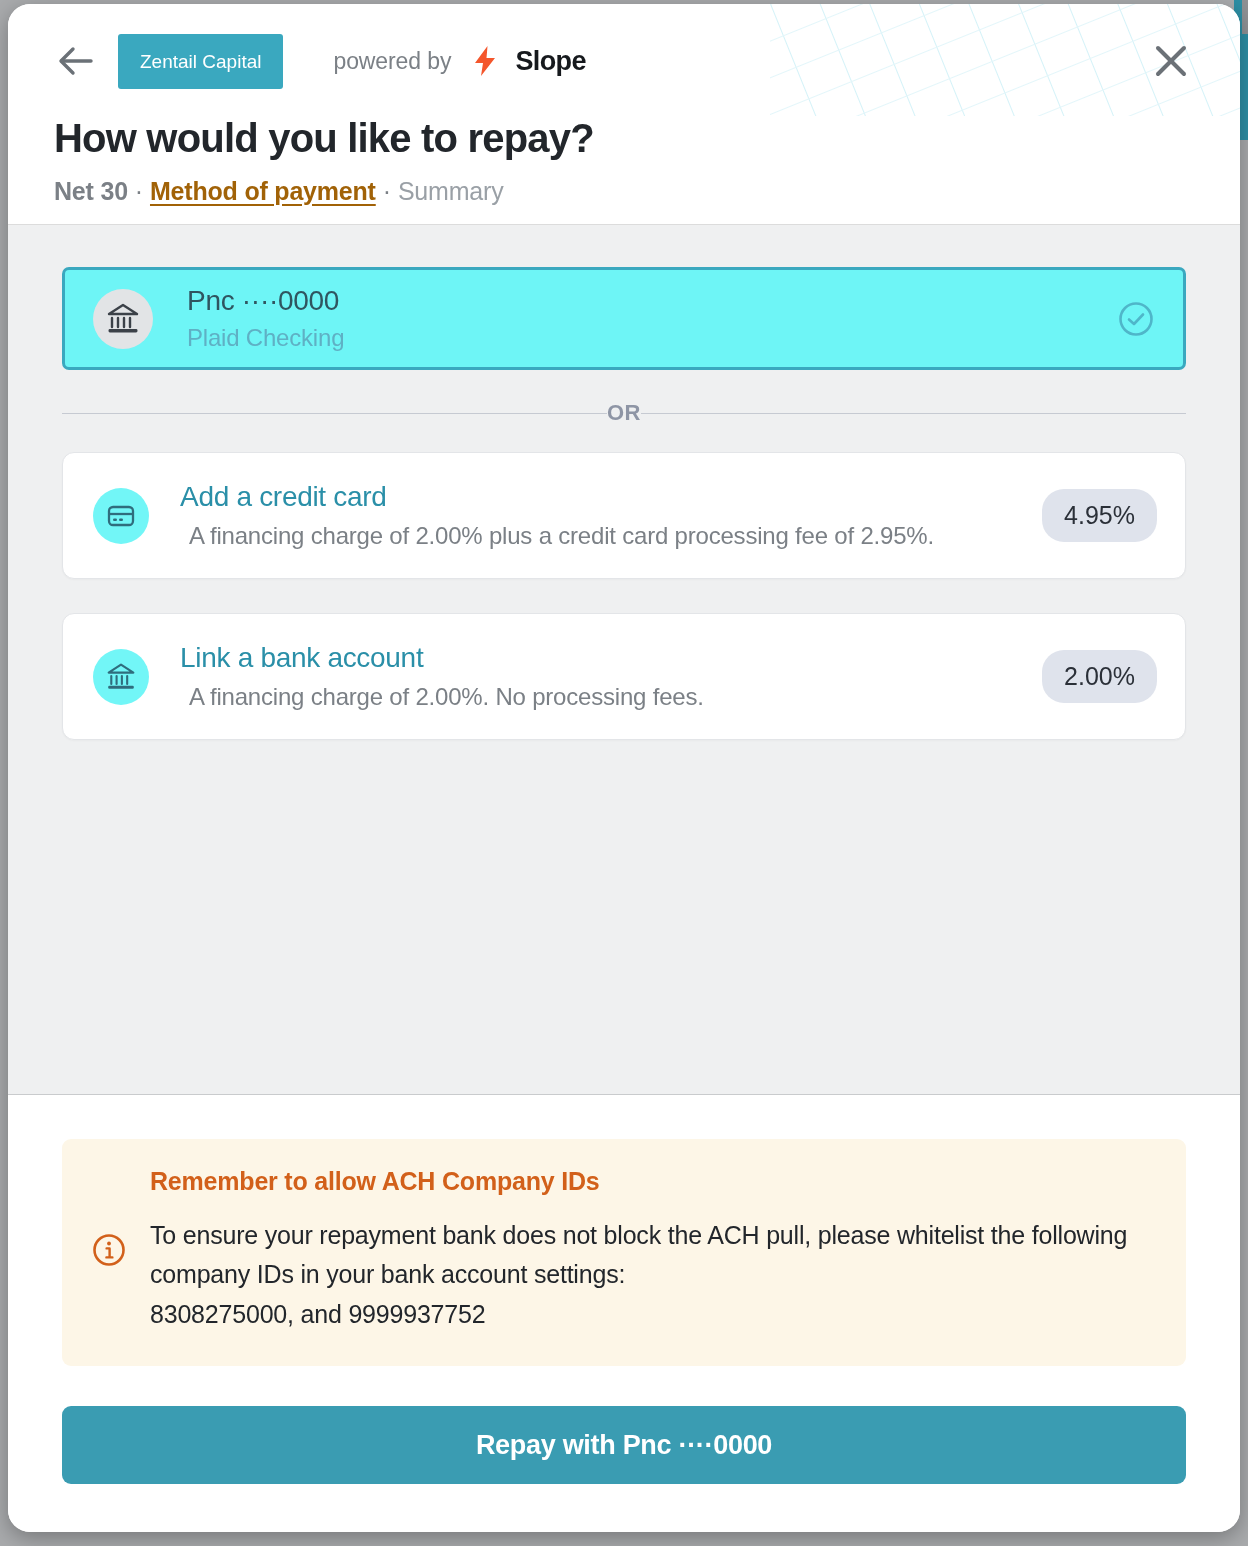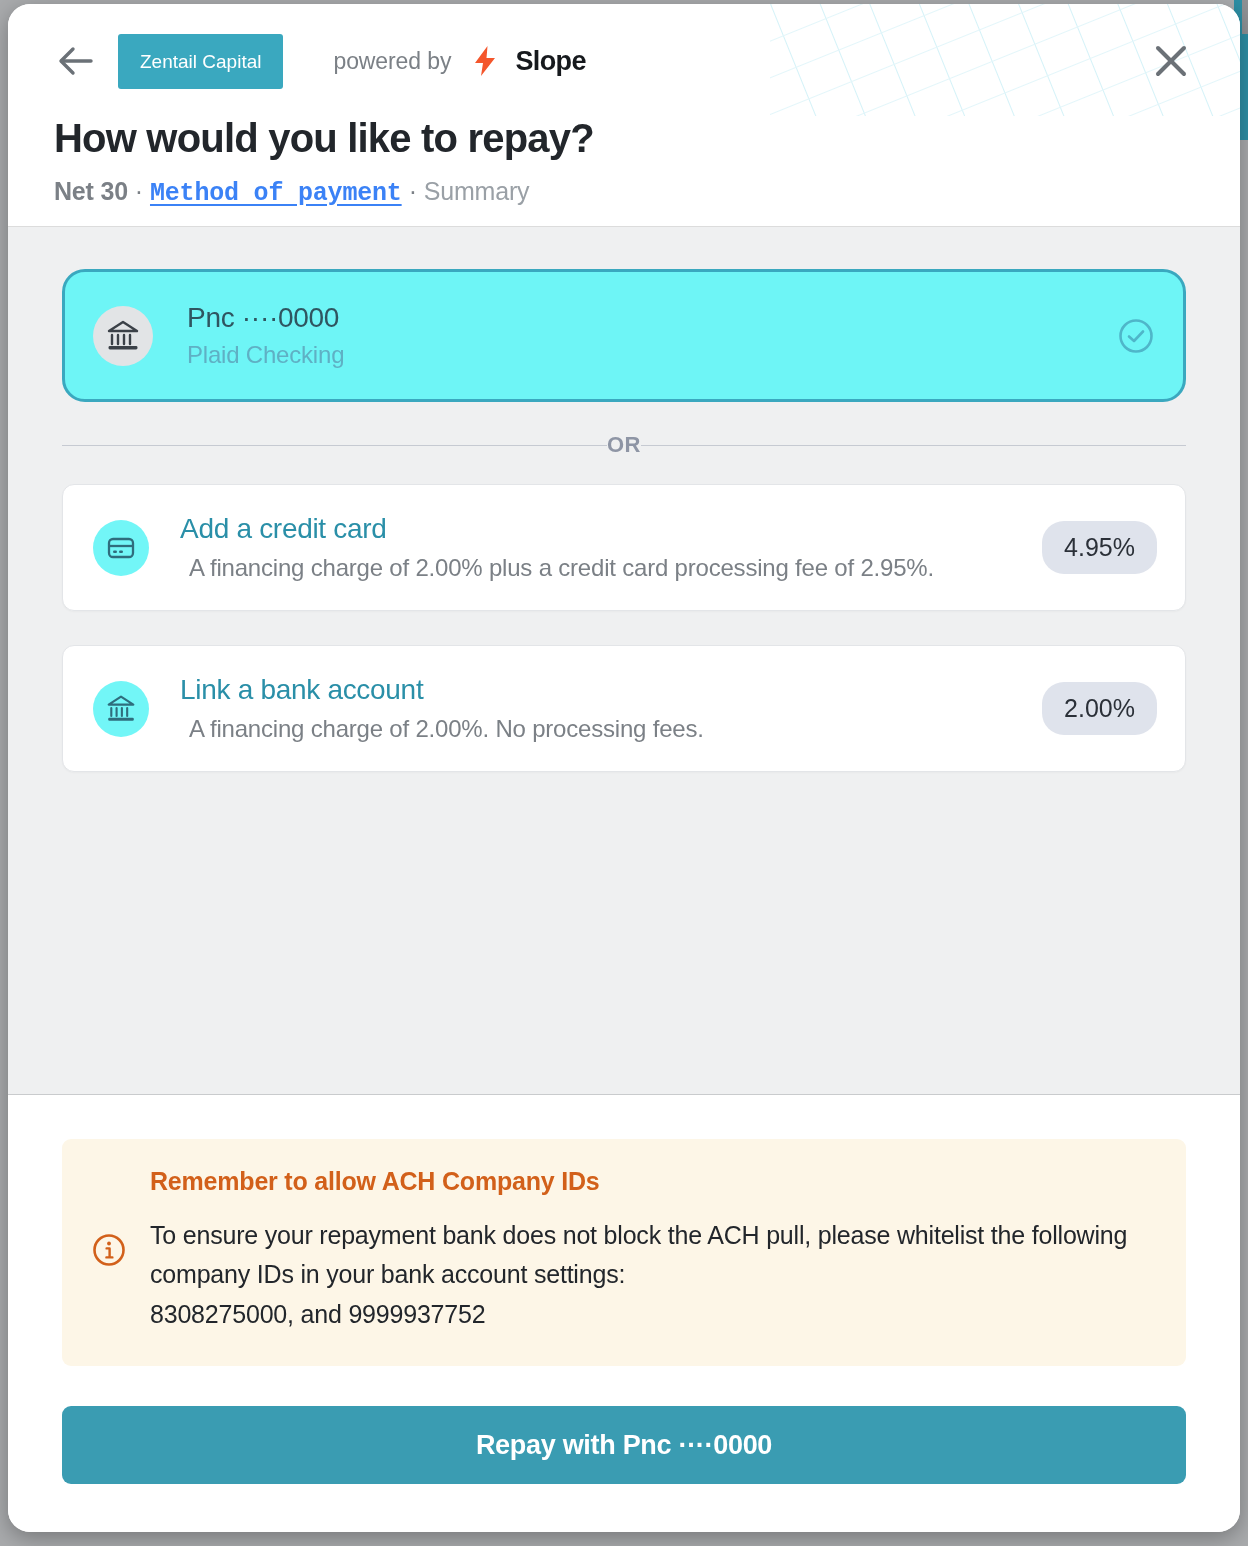--- a/index.html
+++ b/index.html
@@ -141,45 +141,44 @@
     font-size: 25px;
     color: #7b8086;
     letter-spacing: -0.2px;
     display: flex;
     align-items: baseline;
     gap: 0;
   }
   .bc-step { color: #7b8086; font-weight: bold; }
   .bc-sep  { color: #7b8086; padding: 0 7px; }
   .bc-current {
-    color: #3b82f6;
+    color: #a16207;
     font-weight: bold;
     text-decoration: underline;
     text-underline-offset: 4px;
     cursor: pointer;
-    font-family: Liberation Mono, monospace;
   }
   .bc-next { color: #9aa0a6; }
 
   
   .body {
     flex: 1 1 auto;
     background: #eff0f1;
     padding: 42px 54px 0 54px;
     border-bottom: 1px solid #c9cbcd;
     overflow: hidden;
   }
 
   .selected-card {
     display: flex;
     align-items: center;
     background: #6ef5f6;
     border: 3px solid #3aa8bf;
-    border-radius: 23px;
-    height: 133px;
+    border-radius: 7px;
+    height: 103px;
     padding: 0 28px;
     cursor: pointer;
   }
   .sel-icon-wrap {
     width: 60px; height: 60px;
     border-radius: 50%;
     background: #e2e4e6;
     display: flex; align-items: center; justify-content: center;
     flex: 0 0 auto;
   }

